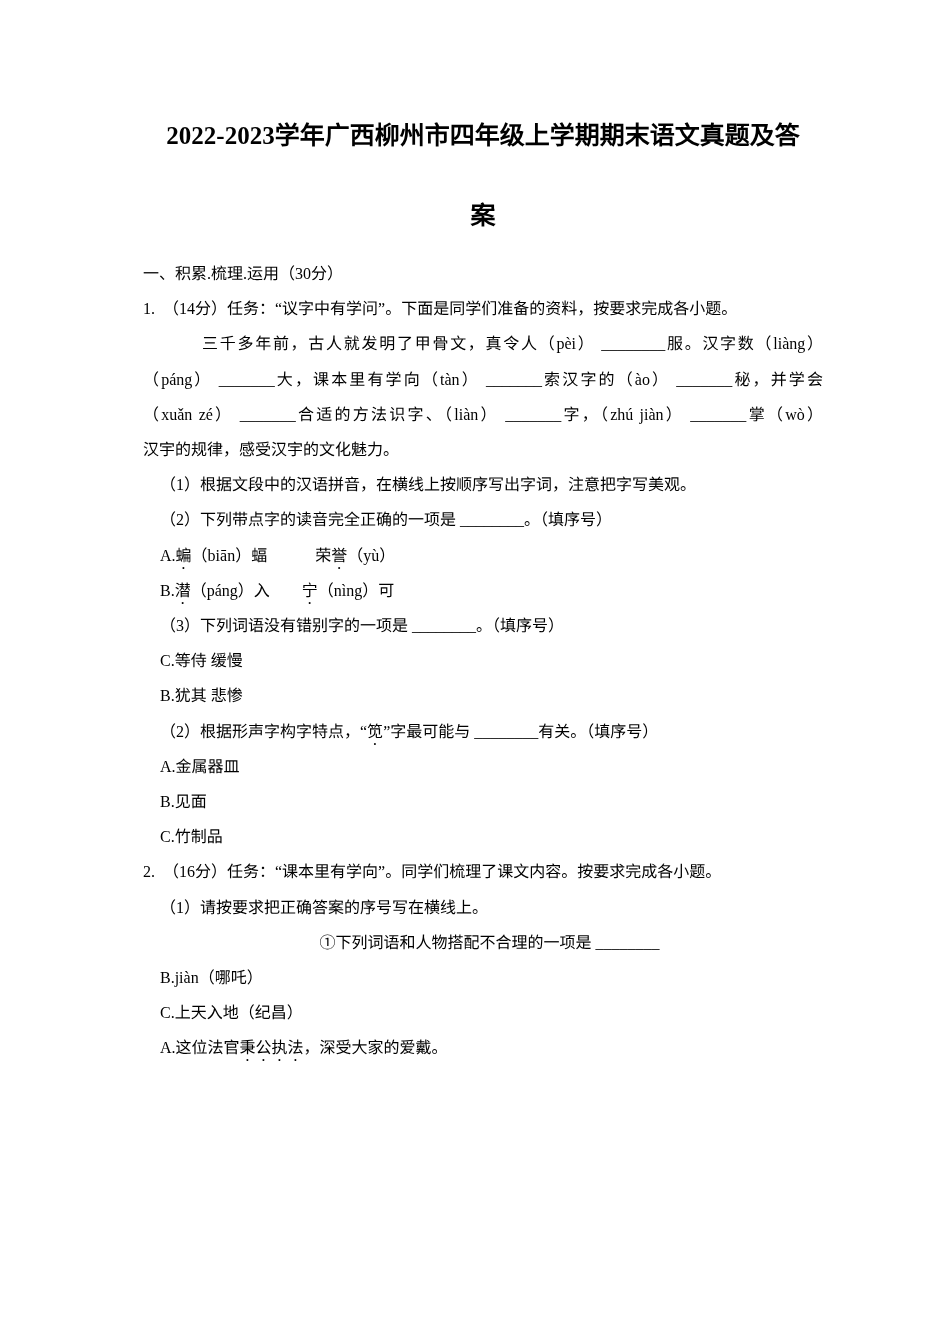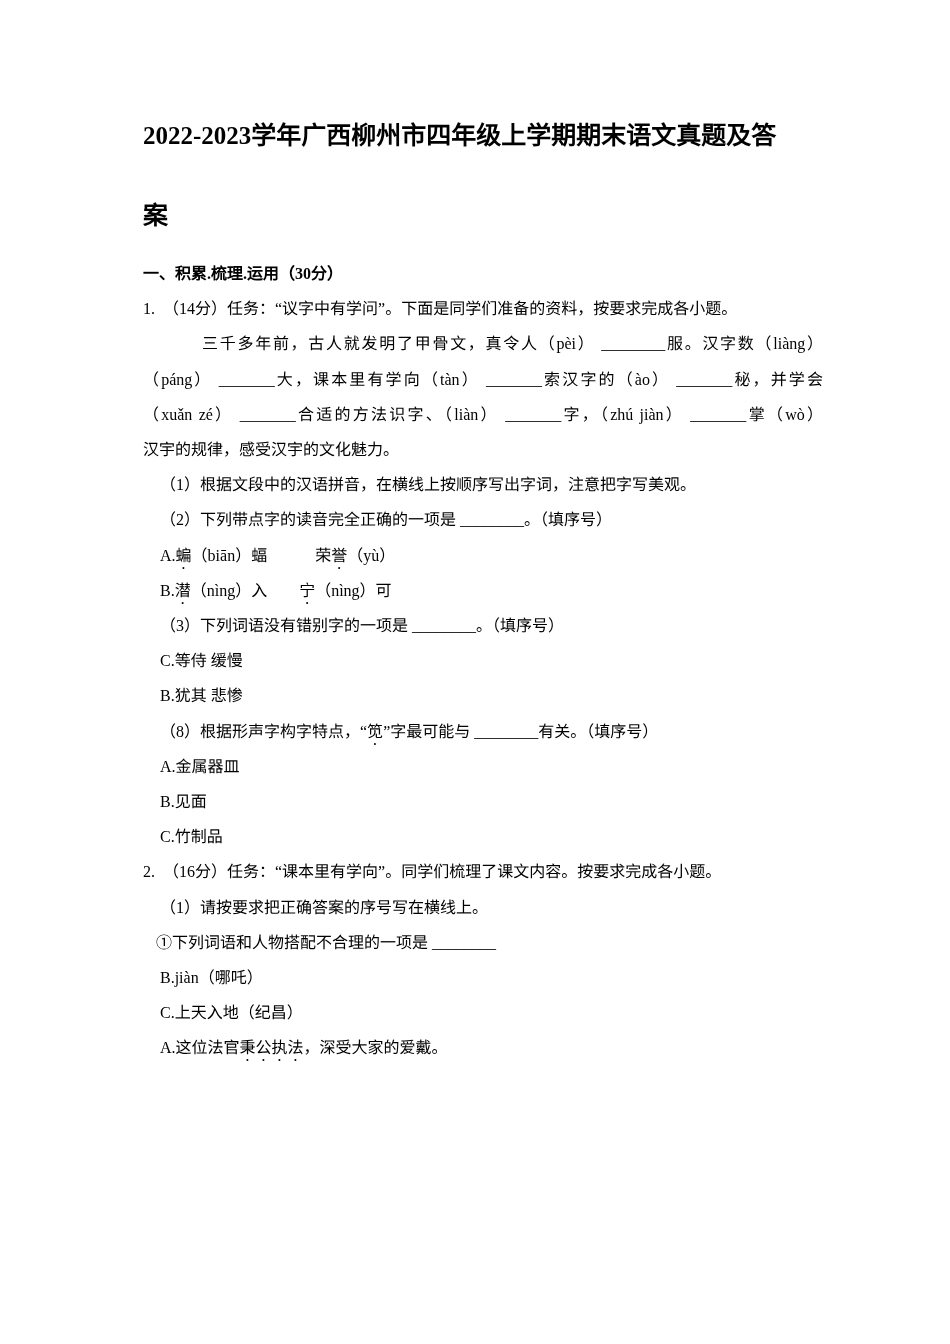--- a/index.html
+++ b/index.html
@@ -19,30 +19,30 @@
     font-family: "Liberation Serif", "DejaVu Serif", serif;
     font-size: 16px;
     line-height: 35.2px;
   }
   h1.title {
     margin: 0;
     padding: 0;
     font-size: 25px;
     font-weight: 700;
     line-height: 80px;
-    text-align: left;
+    text-align: center;
   }
   h1.title span { display: block; white-space: nowrap; }
   .line { margin: 0; padding: 0; }
-  .bold { font-weight: 700; }
+  .bold { font-weight: 400; }
   
   .jst { text-align: justify; text-align-last: justify; }
   .pind { text-indent: 59px; }
   .ind  { padding-left: 17px; }   
-  .indc { padding-left: 13px; }   
+  .indc { padding-left: 13px; text-align: center; }   
   
   .emd {
     -webkit-text-emphasis: filled dot #000;
     -webkit-text-emphasis-position: under right;
     text-emphasis: filled dot #000;
     text-emphasis-position: under right;
   }
 </style>
 </head>
 <body>
@@ -60,27 +60,27 @@
 
   <p class="line jst pind">三千多年前，古人就发明了甲骨文，真令人（pèi） ________服。汉字数（liàng）</p>
   <p class="line jst">（páng） _______大，课本里有学向（tàn） _______索汉字的（ào） _______秘，并学会</p>
   <p class="line jst">（xuǎn zé） _______合适的方法识字、（liàn） _______字，（zhú jiàn） _______掌（wò）</p>
   <p class="line">汉宇的规律，感受汉宇的文化魅力。</p>
 
   <p class="line ind">（1）根据文段中的汉语拼音，在横线上按顺序写出字词，注意把字写美观。</p>
 
   <p class="line ind">（2）下列带点字的读音完全正确的一项是 ________。（填序号）</p>
   <p class="line ind"><span>A.</span><span class="emd">蝙</span><span>（biān）蝠　　　荣</span><span class="emd">誉</span><span>（yù）</span></p>
-  <p class="line ind"><span>B.</span><span class="emd">潜</span><span>（nìng）入　　</span><span class="emd">宁</span><span>（nìng）可</span></p>
+  <p class="line ind"><span>B.</span><span class="emd">潜</span><span>（páng）入　　</span><span class="emd">宁</span><span>（nìng）可</span></p>
 
   <p class="line ind">（3）下列词语没有错别字的一项是 ________。（填序号）</p>
   <p class="line ind">C.等侍 缓慢</p>
   <p class="line ind">B.犹其 悲惨</p>
 
-  <p class="line ind"><span>（8）根据形声字构字特点，“</span><span class="emd">笕</span><span>”字最可能与 ________有关。（填序号）</span></p>
+  <p class="line ind"><span>（2）根据形声字构字特点，“</span><span class="emd">笕</span><span>”字最可能与 ________有关。（填序号）</span></p>
   <p class="line ind">A.金属器皿</p>
   <p class="line ind">B.见面</p>
   <p class="line ind">C.竹制品</p>
 
   <p class="line">2.　（16分）任务：“课本里有学向”。同学们梳理了课文内容。按要求完成各小题。</p>
 
   <p class="line ind">（1）请按要求把正确答案的序号写在横线上。</p>
 
   <p class="line indc">①下列词语和人物搭配不合理的一项是 ________</p>
   <p class="line ind">B.jiàn（哪吒）</p>

